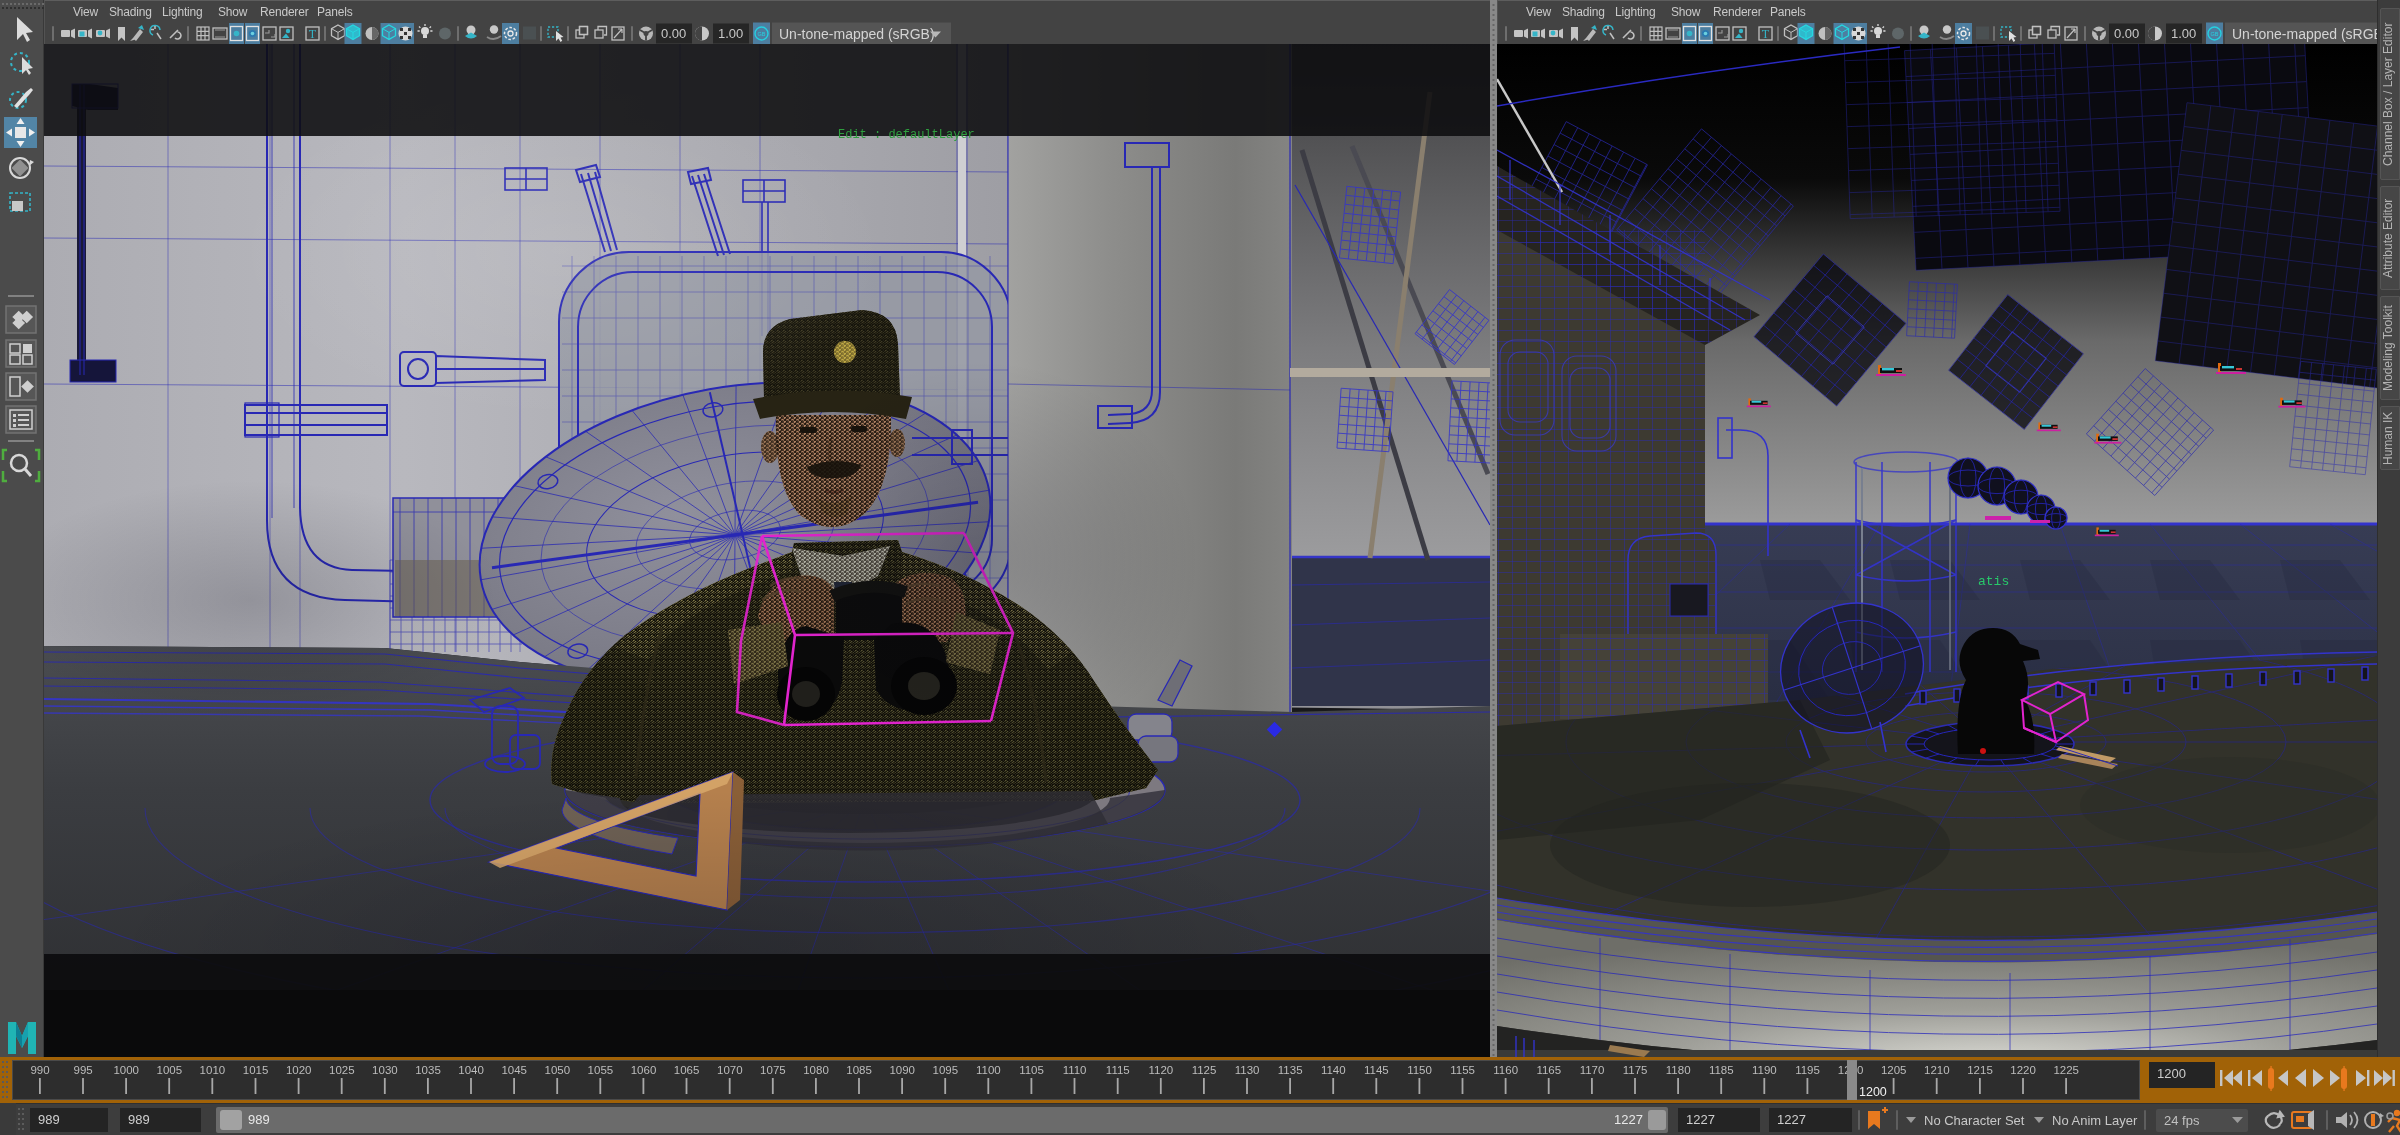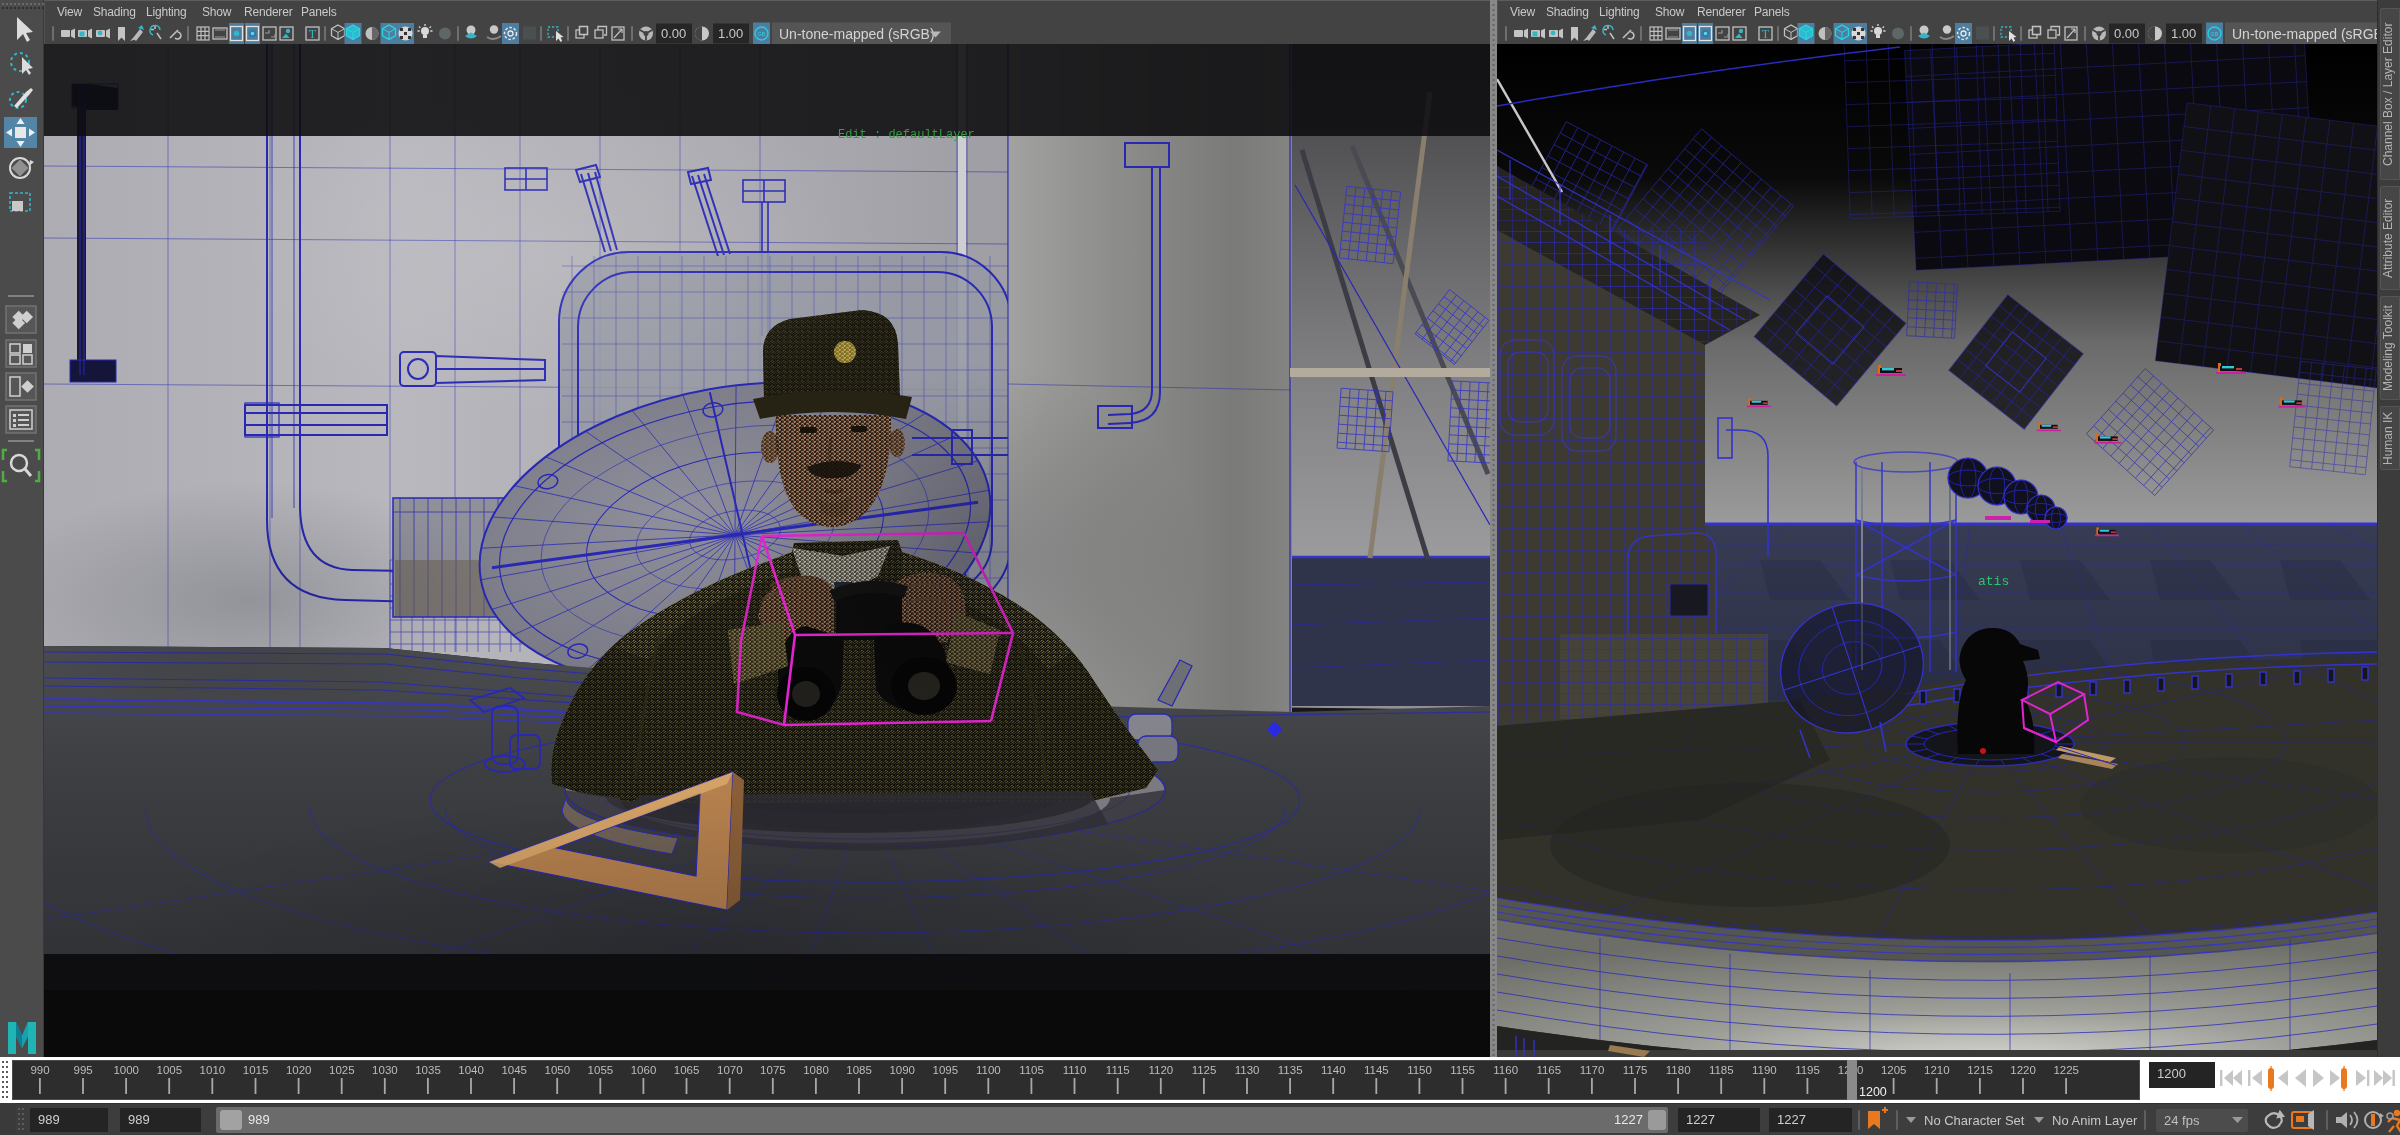--- a/index.html
+++ b/index.html
@@ -1,19 +1,19 @@
 <!DOCTYPE html>
 <html><head><meta charset="utf-8">
 <style>
 html,body{margin:0;padding:0;background:#3a3a3a;}
 *{box-sizing:border-box;}
 #app{position:relative;width:2400px;height:1135px;overflow:hidden;
   font-family:"Liberation Sans",sans-serif;background:#3a3a3a;}
 .abs{position:absolute;}
-.menu{font-size:12px;color:#c9c9c9;letter-spacing:-0.2px;}
+.menu{font-size:12px;color:#c9c9c9;letter-spacing:-0.2px;margin-left:16px;}
 svg{display:block;}
 </style></head><body>
 <div id="app">
 <div class="abs" style="left:0;top:0;width:44px;height:1057px;background:#4b4b4b;border-right:1px solid #393939;">
       <svg class="abs" style="left:0;top:0" width="44" height="12">
         <rect x="2" y="3" width="2" height="2" fill="#6a6a6a"></rect>
         <rect x="2" y="7" width="2" height="2" fill="#2f2f2f"></rect>
         <rect x="6" y="3" width="2" height="2" fill="#6a6a6a"></rect>
         <rect x="6" y="7" width="2" height="2" fill="#2f2f2f"></rect>
         <rect x="10" y="3" width="2" height="2" fill="#6a6a6a"></rect>
@@ -1383,21 +1383,21 @@
     <div class="abs" style="left:2377px;top:0;width:23px;height:1057px;background:#3c3c3c;border-left:1px solid #2e2e2e;">
       <div class="abs" style="left:2px;top:8px;width:20px;height:172px;background:#464646;border:1px solid #555;border-radius:2px 0 0 2px;"></div>
       <div class="abs" style="left:3px;top:8px;width:18px;height:172px;writing-mode:vertical-rl;transform:rotate(180deg);font-size:12px;color:#b4b4b4;text-align:center;white-space:nowrap;overflow:hidden;">Channel Box / Layer Editor</div>
       <div class="abs" style="left:2px;top:186px;width:20px;height:104px;background:#464646;border:1px solid #555;border-radius:2px 0 0 2px;"></div>
       <div class="abs" style="left:3px;top:186px;width:18px;height:104px;writing-mode:vertical-rl;transform:rotate(180deg);font-size:12px;color:#b4b4b4;text-align:center;white-space:nowrap;overflow:hidden;">Attribute Editor</div>
       <div class="abs" style="left:2px;top:296px;width:20px;height:104px;background:#464646;border:1px solid #555;border-radius:2px 0 0 2px;"></div>
       <div class="abs" style="left:3px;top:296px;width:18px;height:104px;writing-mode:vertical-rl;transform:rotate(180deg);font-size:12px;color:#b4b4b4;text-align:center;white-space:nowrap;overflow:hidden;">Modeling Toolkit</div>
       <div class="abs" style="left:2px;top:406px;width:20px;height:64px;background:#464646;border:1px solid #555;border-radius:2px 0 0 2px;"></div>
       <div class="abs" style="left:3px;top:406px;width:18px;height:64px;writing-mode:vertical-rl;transform:rotate(180deg);font-size:12px;color:#b4b4b4;text-align:center;white-space:nowrap;overflow:hidden;">Human IK</div>
     </div>
-    <div class="abs" style="left:0;top:1057px;width:2400px;height:46px;background:#ffffff;">
+    <div class="abs" style="left:0;top:1057px;width:2400px;height:46px;background:#a16207;">
       <svg class="abs" style="left:0;top:2px" width="12" height="42">
         <rect x="2" y="2" width="2" height="2" fill="#5a5a5a"></rect>
         <rect x="6" y="2" width="2" height="2" fill="#5a5a5a"></rect>
         <rect x="2" y="7" width="2" height="2" fill="#5a5a5a"></rect>
         <rect x="6" y="7" width="2" height="2" fill="#5a5a5a"></rect>
         <rect x="2" y="12" width="2" height="2" fill="#5a5a5a"></rect>
         <rect x="6" y="12" width="2" height="2" fill="#5a5a5a"></rect>
         <rect x="2" y="17" width="2" height="2" fill="#5a5a5a"></rect>
         <rect x="6" y="17" width="2" height="2" fill="#5a5a5a"></rect>
         <rect x="2" y="22" width="2" height="2" fill="#5a5a5a"></rect>

